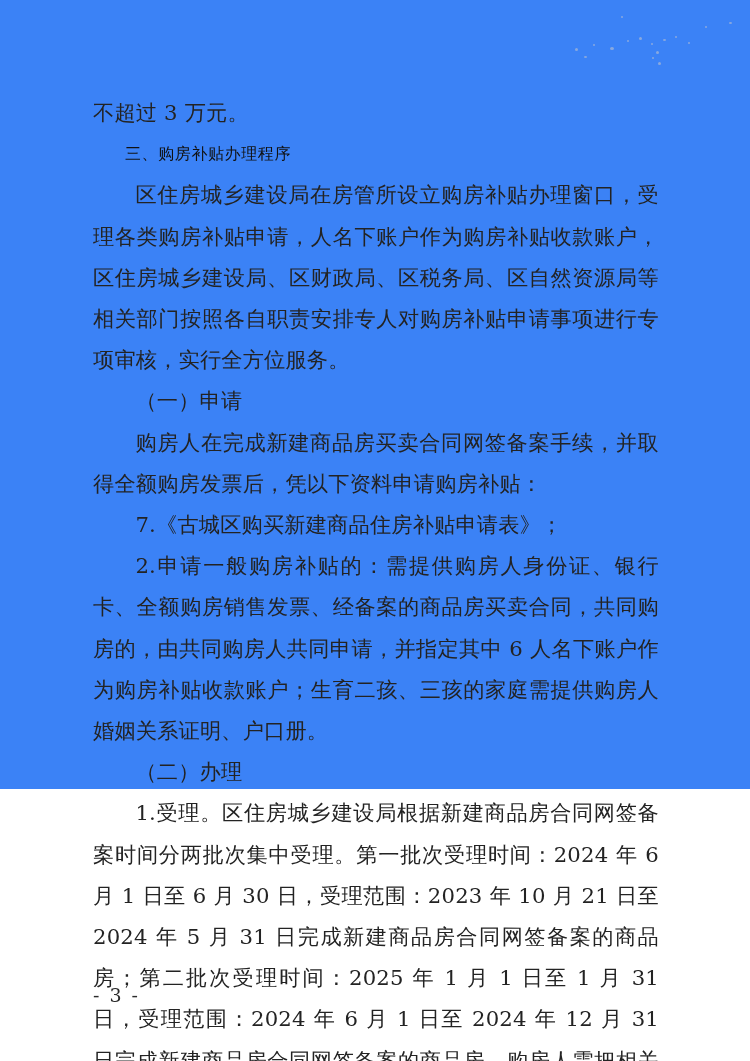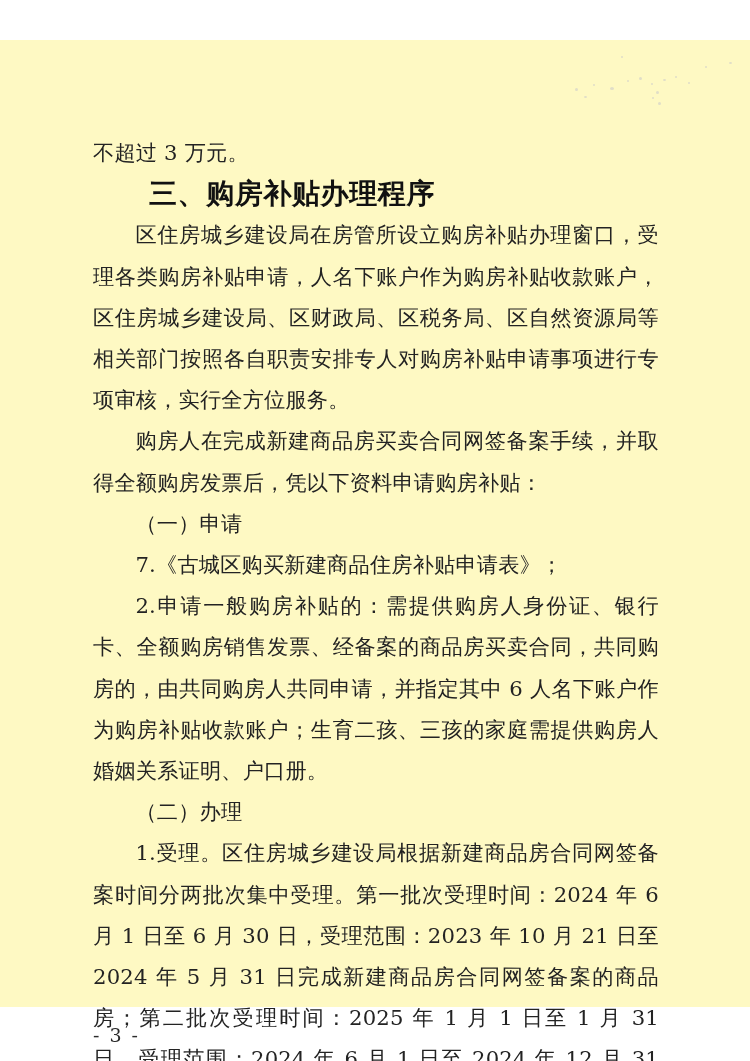--- a/index.html
+++ b/index.html
@@ -15,23 +15,22 @@
     font-family: "DejaVu Serif", "Liberation Serif", serif;
     color: #1a1a1a;
     -webkit-font-smoothing: antialiased;
   }
 
   .page {
     position: absolute;
     left: 0;
     top: 0;
     width: 750px;
-    height: 967px;
-    background: #fef9c3;
-    margin-top: 40px;
+    height: 789px;
+    background: #3b82f6;
   }
 
   
   .speckles {
     position: absolute;
     left: 555px;
     top: 18px;
     width: 180px;
     height: 60px;
     pointer-events: none;
@@ -64,23 +63,23 @@
     font-family: "DejaVu Serif", "Liberation Serif", serif;
   }
 
   p.indent {
     text-indent: 2em;
   }
 
   p.heading {
     margin: 0;
     padding: 0;
-    font-size: 28px;
+    font-size: 16px;
     line-height: 41.2px;
-    font-weight: bold;
+    font-weight: normal;
     text-indent: 2em;
     letter-spacing: 0.6px;
     color: #111111;
     font-family: "DejaVu Sans", "Liberation Sans", sans-serif;
   }
 
   .pagenum {
     position: absolute;
     left: 93px;
     top: 983px;
@@ -116,23 +115,23 @@
   </div>
 
   <div class="content">
 
     <p class="line-block">不超过 3 万元。</p>
 
     <p class="heading">三、购房补贴办理程序</p>
 
     <p class="line-block indent">区住房城乡建设局在房管所设立购房补贴办理窗口，受理各类购房补贴申请，人名下账户作为购房补贴收款账户，区住房城乡建设局、区财政局、区税务局、区自然资源局等相关部门按照各自职责安排专人对购房补贴申请事项进行专项审核，实行全方位服务。</p>
 
+    <p class="line-block indent">（一）申请</p>
+
     <p class="line-block indent">购房人在完成新建商品房买卖合同网签备案手续，并取得全额购房发票后，凭以下资料申请购房补贴：</p>
-
-    <p class="line-block indent">（一）申请</p>
 
     <p class="line-block indent">7.《古城区购买新建商品住房补贴申请表》；</p>
 
     <p class="line-block indent">2.申请一般购房补贴的：需提供购房人身份证、银行卡、全额购房销售发票、经备案的商品房买卖合同，共同购房的，由共同购房人共同申请，并指定其中 6 人名下账户作为购房补贴收款账户；生育二孩、三孩的家庭需提供购房人婚姻关系证明、户口册。</p>
 
 
     <p class="line-block indent">（二）办理</p>
 
     <p class="line-block indent">1.受理。区住房城乡建设局根据新建商品房合同网签备案时间分两批次集中受理。第一批次受理时间：2024 年 6 月 1 日至 6 月 30 日，受理范围：2023 年 10 月 21 日至 2024 年 5 月 31 日完成新建商品房合同网签备案的商品房；第二批次受理时间：2025 年 1 月 1 日至 1 月 31 日，受理范围：2024 年 6 月 1 日至 2024 年 12 月 31 日完成新建商品房合同网签备案的商品房。购房人需把相关资料交至开发公司，由开发公司收集资料后统一到区住房</p>
 

